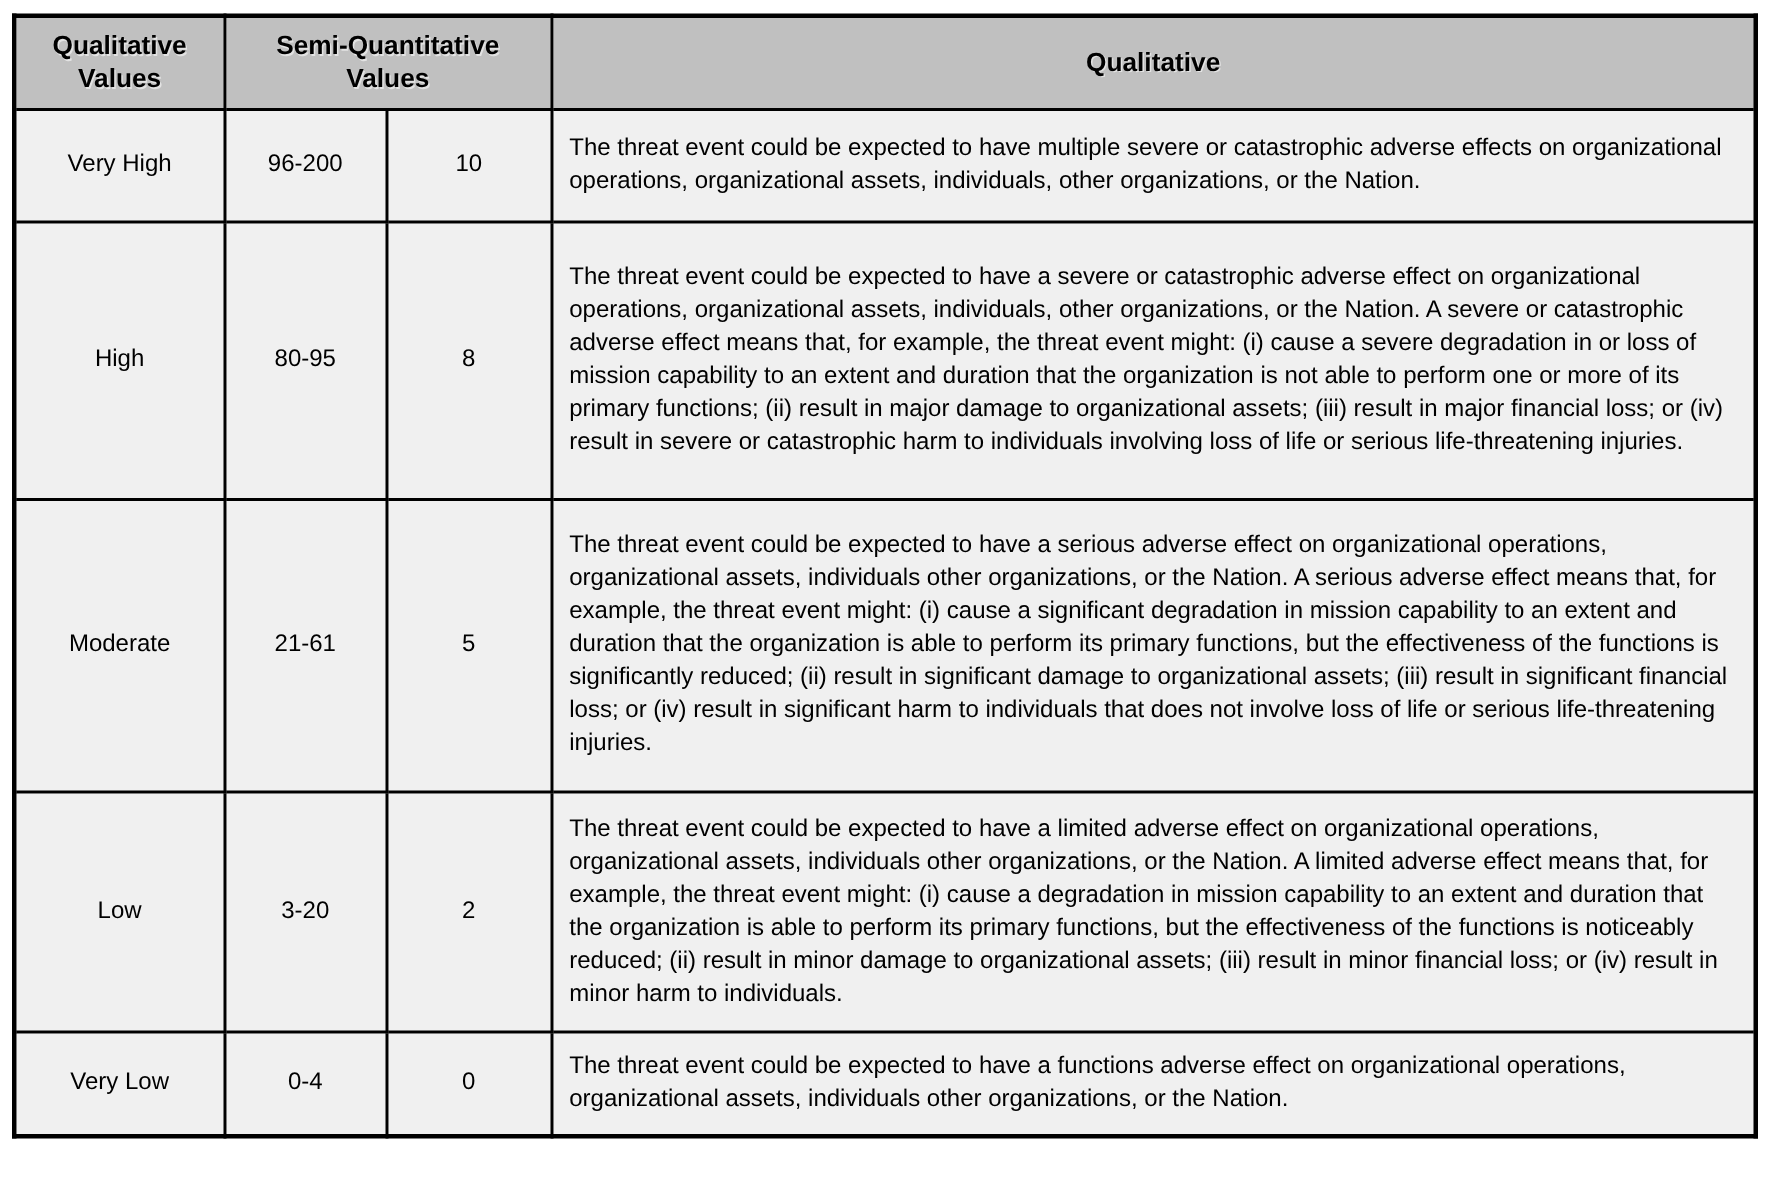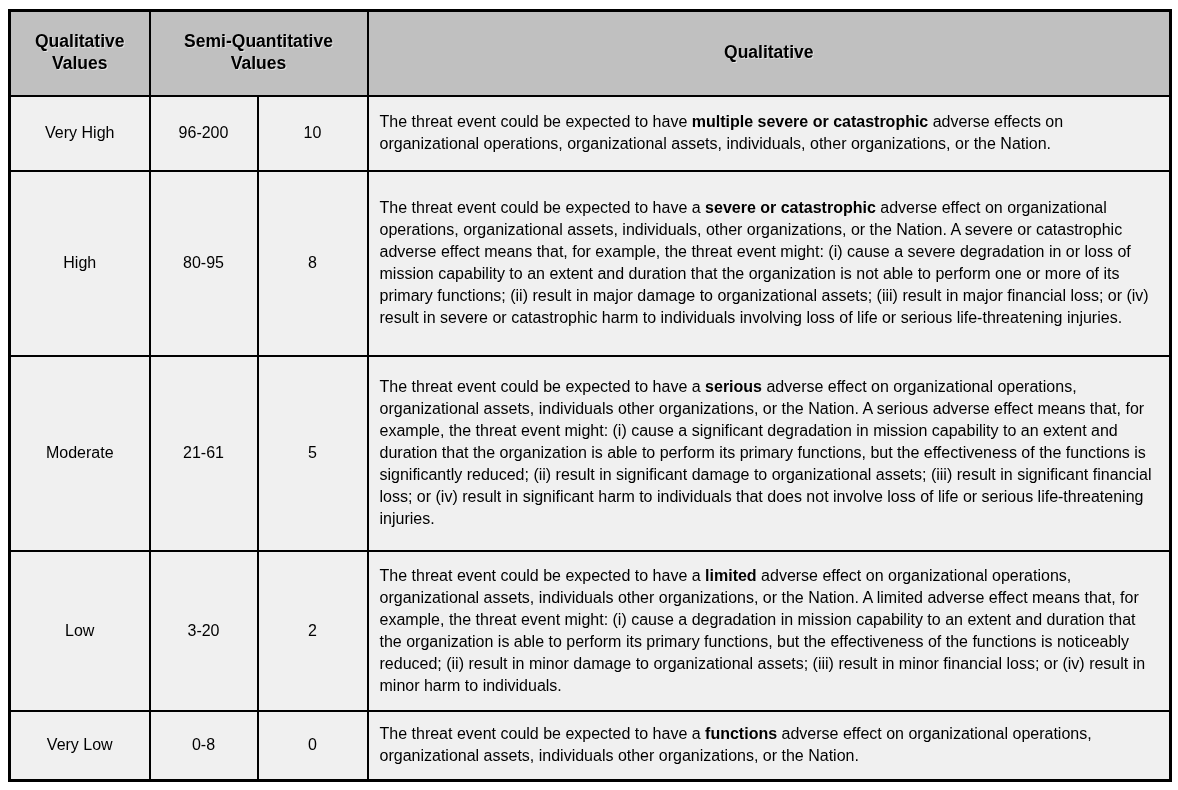--- a/index.html
+++ b/index.html
@@ -24,21 +24,21 @@
     width: 1161px;
     border: 3px solid #000000;
   }
   table.impact-table th,
   table.impact-table td {
     border: 2px solid #000000;
     box-sizing: border-box;
     overflow: hidden;
   }
   
-  tr.head-row { height: 85px; margin-top: 32px; }
+  tr.head-row { height: 62px; margin-top: 32px; }
   th.head-cell {
     background: #c0c0c0;
     font-size: 17.5px;
     font-weight: bold;
     text-align: center;
     vertical-align: middle;
     line-height: 1.25;
     padding: 4px 10px;
     text-shadow: 1px 1px 0 rgba(255,255,255,0.55);
   }
@@ -51,21 +51,21 @@
     padding: 2px 4px;
   }
   td.desc-cell {
     background: #f0f0f0;
     text-align: left;
     vertical-align: middle;
     font-size: 16px;
     line-height: 22px;
     padding: 6px 16px 6px 11px;
   }
-  td.desc-cell b { font-weight: bold; }
+  td.desc-cell b { font-weight: normal; }
   tr.row-0 { height: 75px; }
   tr.row-1 { height: 185px; }
   tr.row-2 { height: 195px; }
   tr.row-3 { height: 160px; }
   tr.row-4 { height: 70px; }
 </style>
 </head>
 <body>
 
 <div class="page">
@@ -103,19 +103,19 @@
         <td class="desc-cell"><span>The threat event could be expected to have a </span><b>serious</b><span> adverse effect on organizational operations, organizational assets, individuals other organizations, or the Nation. A serious adverse effect means that, for example, the threat event might: (i) cause a significant degradation in mission capability to an extent and duration that the organization is able to perform its primary functions, but the effectiveness of the functions is significantly reduced; (ii) result in significant damage to organizational assets; (iii) result in significant financial loss; or (iv) result in significant harm to individuals that does not involve loss of life or serious life-threatening injuries.</span></td>
       </tr>
       <tr class="row-3">
         <td class="value-cell">Low</td>
         <td class="value-cell">3-20</td>
         <td class="value-cell">2</td>
         <td class="desc-cell"><span>The threat event could be expected to have a </span><b>limited</b><span> adverse effect on organizational operations, organizational assets, individuals other organizations, or the Nation. A limited adverse effect means that, for example, the threat event might: (i) cause a degradation in mission capability to an extent and duration that the organization is able to perform its primary functions, but the effectiveness of the functions is noticeably reduced; (ii) result in minor damage to organizational assets; (iii) result in minor financial loss; or (iv) result in minor harm to individuals.</span></td>
       </tr>
       <tr class="row-4">
         <td class="value-cell">Very Low</td>
-        <td class="value-cell">0-8</td>
+        <td class="value-cell">0-4</td>
         <td class="value-cell">0</td>
         <td class="desc-cell"><span>The threat event could be expected to have a </span><b>functions</b><span> adverse effect on organizational operations, organizational assets, individuals other organizations, or the Nation.</span></td>
       </tr>
     </tbody>
   </table>
 </div>
 
 </body></html>

